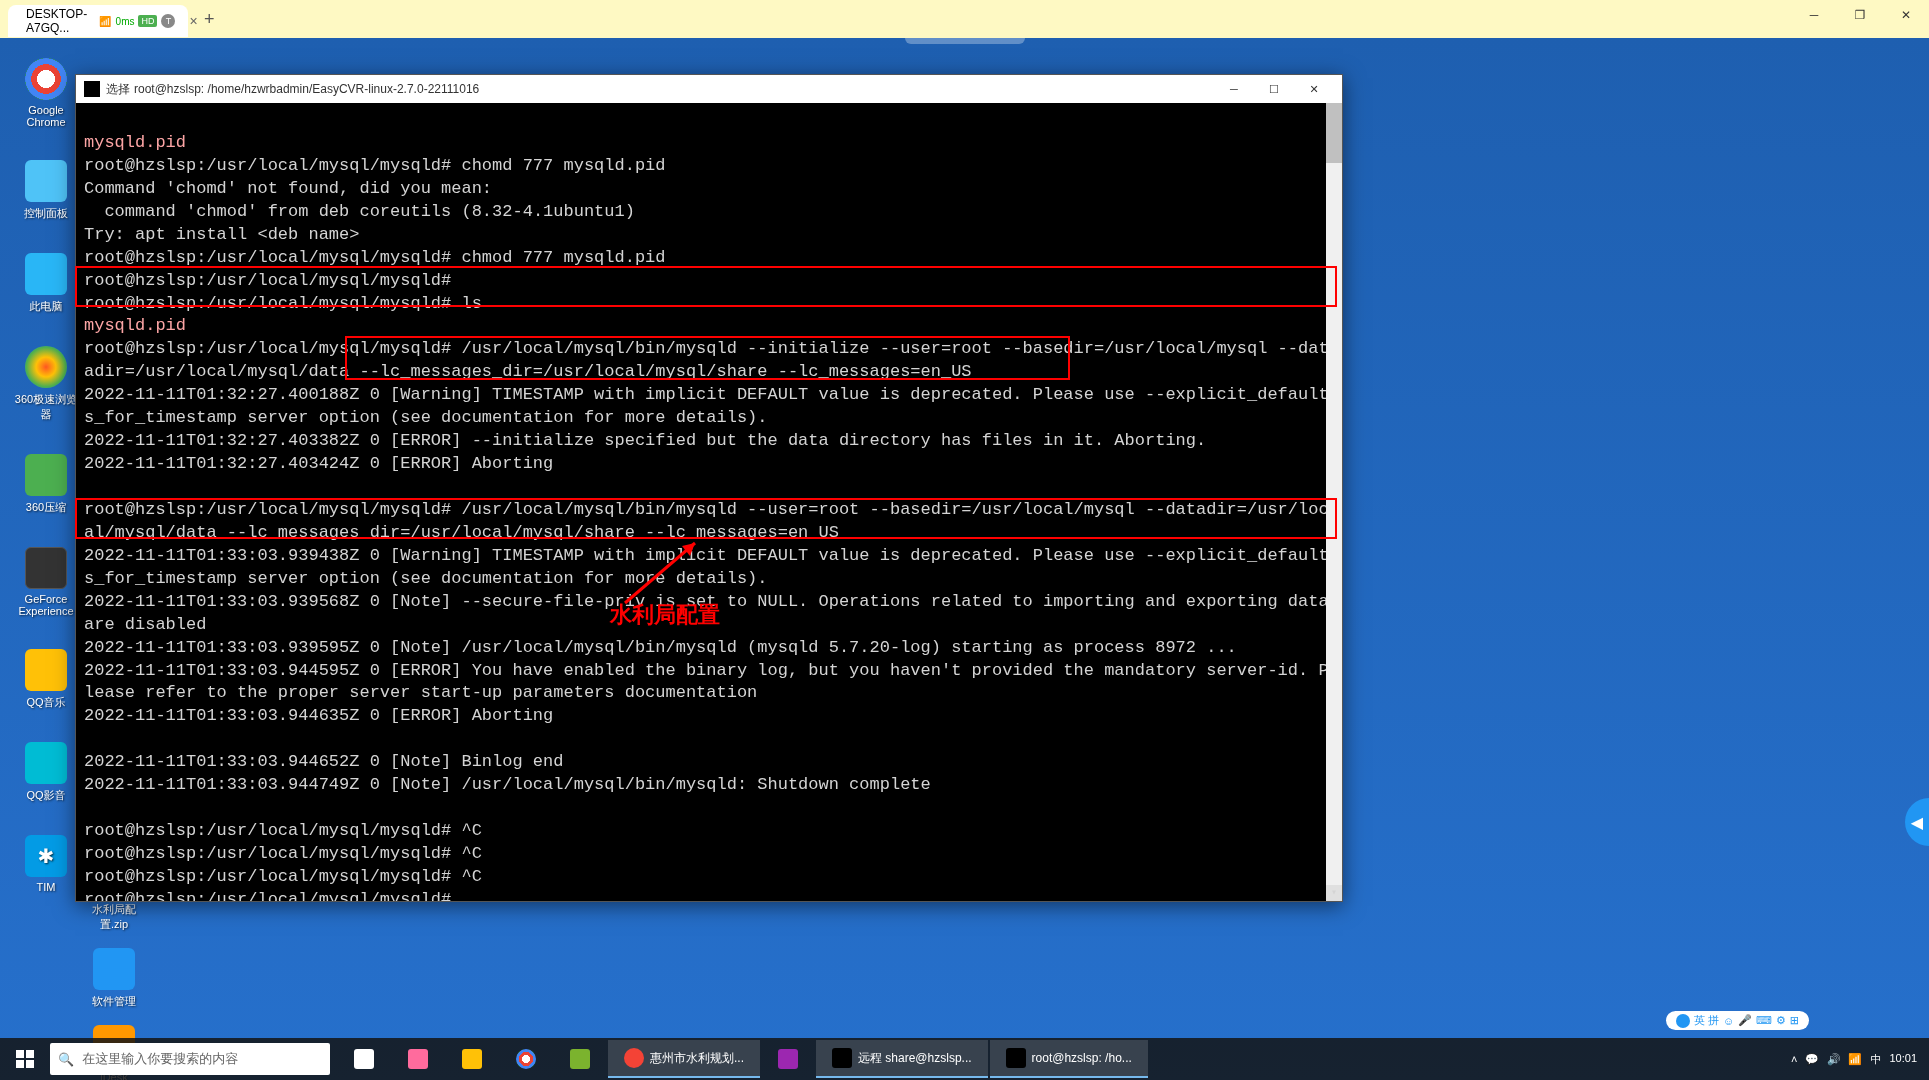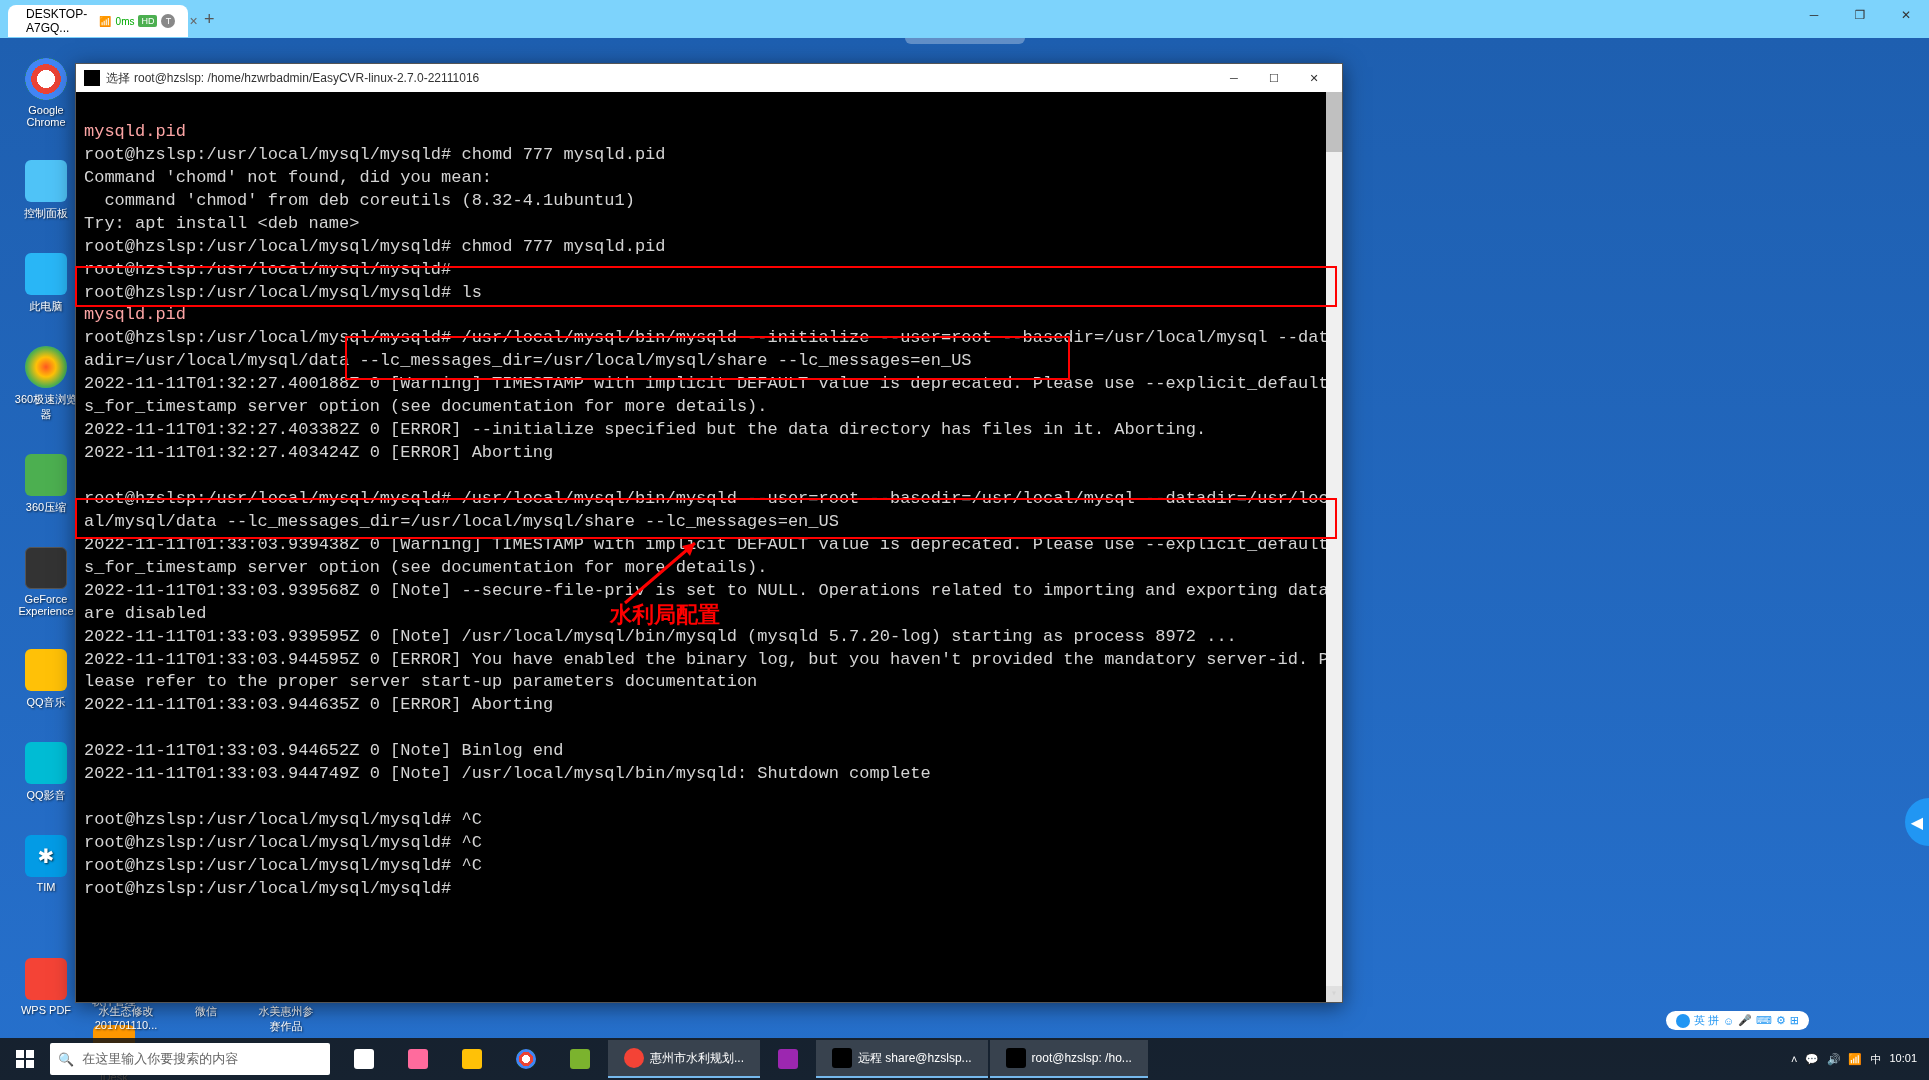--- a/index.html
+++ b/index.html
@@ -1,19 +1,19 @@
 <!DOCTYPE html>
 <html><head>
   <meta charset="utf-8">
   <style>
     * { margin: 0; padding: 0; box-sizing: border-box; }
     body { font-family: "Segoe UI", Arial, sans-serif; background: #0066cc; width: 1929px; height: 1080px; overflow: hidden; position: relative; }
     
     
-    .browser-header { background: #7dd3fc; height: 38px; display: flex; align-items: center; padding: 0 8px; position: relative; }
+    .browser-header { background: #fef9c3; height: 38px; display: flex; align-items: center; padding: 0 8px; position: relative; }
     .tab { background: #fff; border-radius: 8px 8px 0 0; padding: 6px 12px; display: flex; align-items: center; gap: 6px; font-size: 12px; max-width: 180px; height: 32px; margin-top: 4px; }
     .tab-icon { width: 16px; height: 16px; border-radius: 50%; background: #4285f4; display: inline-block; }
     .tab-close { margin-left: 8px; color: #666; cursor: pointer; font-size: 14px; }
     .tab-new { margin-left: 8px; color: #555; font-size: 18px; padding: 4px 8px; }
     .tab-indicators { display: flex; gap: 4px; margin-left: 6px; align-items: center; }
     .ind-green { color: #0a0; font-size: 10px; }
     .ind-box { background: #4caf50; color: #fff; font-size: 9px; padding: 1px 3px; border-radius: 2px; }
     .ind-circle { width: 14px; height: 14px; border-radius: 50%; background: #888; color: #fff; font-size: 9px; display: flex; align-items: center; justify-content: center; }
     .window-controls { position: absolute; right: 0; top: 0; display: flex; }
     .wc-btn { width: 46px; height: 30px; display: flex; align-items: center; justify-content: center; color: #333; font-size: 12px; }
@@ -34,21 +34,21 @@
     .di-gf { background: #333; border: 1px solid #555; }
     .di-star { background: #039be5; color: #fff; }
     
     .desktop-icons-row2 { position: absolute; left: 82px; top: 818px; display: flex; gap: 16px; flex-direction: column; }
     .desktop-icons-bottom { position: absolute; left: 14px; top: 920px; display: flex; gap: 16px; }
     .di-red { background: #f44336; }
     .di-wechat { background: #7bb32e; border-radius: 8px; }
     .di-folder { background: #ffc107; }
     
     
-    .terminal-window { position: absolute; top: 25px; left: 75px; width: 1268px; height: 940px; background: #000; border: 1px solid #555; box-shadow: 0 4px 20px rgba(0,0,0,0.5); }
+    .terminal-window { position: absolute; top: 36px; left: 75px; width: 1268px; height: 828px; background: #000; border: 1px solid #555; box-shadow: 0 4px 20px rgba(0,0,0,0.5); }
     .term-titlebar { background: #fff; height: 28px; display: flex; align-items: center; padding: 0 8px; font-size: 12px; color: #333; }
     .term-titlebar-icon { width: 16px; height: 16px; background: #000; margin-right: 6px; display: inline-block; }
     .term-controls { margin-left: auto; display: flex; gap: 0; }
     .term-btn { width: 40px; height: 24px; display: flex; align-items: center; justify-content: center; font-size: 11px; color: #333; }
     
     .term-content { padding: 6px 8px; font-family: "Consolas", "Courier New", monospace; font-size: 17px; line-height: 1.35; color: #d4d4d4; white-space: pre-wrap; word-break: break-all; position: relative; height: calc(100% - 28px); overflow: hidden; }
     .term-scrollbar { position: absolute; right: 0; top: 0; width: 16px; height: 100%; background: #f0f0f0; }
     .term-scrollbar-thumb { position: absolute; top: 0; width: 100%; height: 60px; background: #c0c0c0; }
     .term-scrollbar-down { position: absolute; bottom: 0; width: 100%; height: 16px; background: #e0e0e0; display: flex; align-items: center; justify-content: center; font-size: 10px; }
     
@@ -148,38 +148,20 @@
     <div class="di">
         <div class="di-icon" style="background:#2196f3;"></div>
         <div>软件管理</div>
       </div>
     <div class="di">
         <div class="di-icon" style="background:#ff9800;"></div>
         <div>iDesk</div>
       </div>
   </div>
 
-  <div class="desktop-icons-bottom">
-    <div class="di">
-        <div class="di-icon di-red"></div>
-        <div>WPS PDF</div>
-      </div>
-    <div class="di">
-        <div class="di-icon" style="background:#4caf50;"></div>
-        <div>水生态修改201701110...</div>
-      </div>
-    <div class="di">
-        <div class="di-icon di-wechat"></div>
-        <div>微信</div>
-      </div>
-    <div class="di">
-        <div class="di-icon di-folder"></div>
-        <div>水美惠州参赛作品</div>
-      </div>
-  </div>
 
   <div class="terminal-window">
     <div class="term-titlebar">
       <span class="term-titlebar-icon"></span>
       <span>选择</span>
       <span style="margin-left:4px;">root@hzslsp: /home/hzwrbadmin/EasyCVR-linux-2.7.0-22111016</span>
       <div class="term-controls">
         <div class="term-btn">─</div>
         <div class="term-btn">☐</div>
         <div class="term-btn">✕</div>

